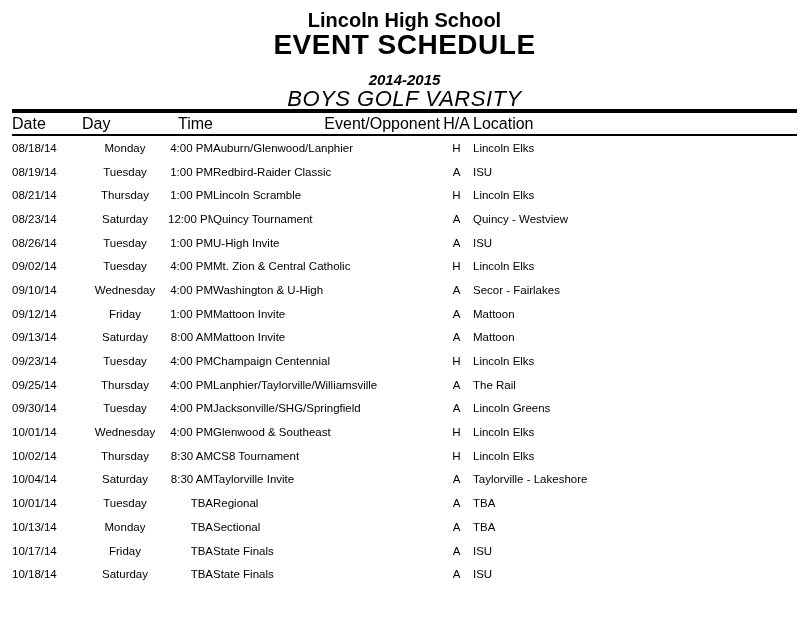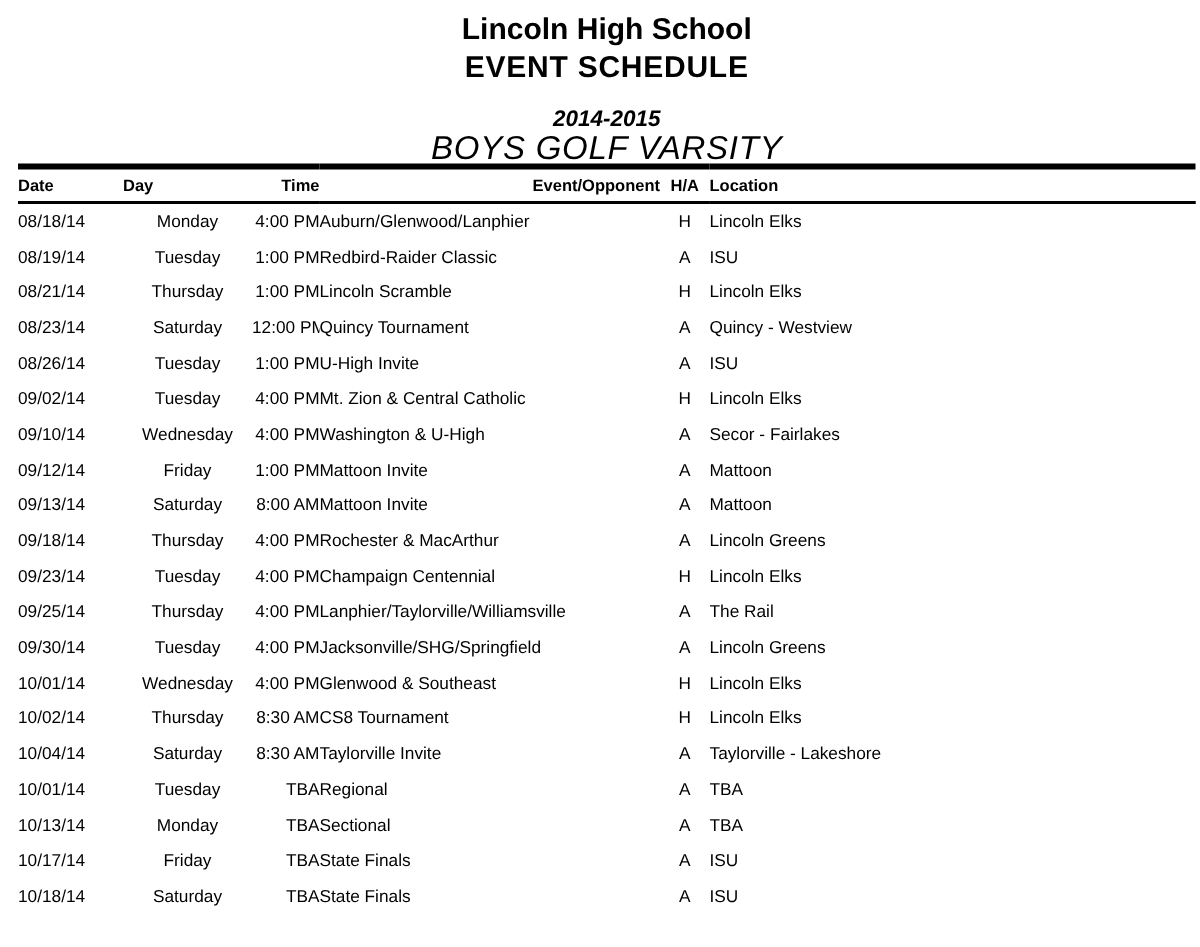--- a/index.html
+++ b/index.html
@@ -21,21 +21,21 @@
   .doc-header {
     text-align: center;
     padding-top: 9px;
   }
   .title-school {
     font-size: 20px;
     font-weight: bold;
     line-height: 23px;
   }
   .title-event {
-    font-size: 20px;
+    font-size: 28px;
     font-weight: bold;
     line-height: 26px;
     letter-spacing: 0.5px;
   }
   .title-season {
     font-size: 15px;
     font-weight: bold;
     font-style: italic;
     margin-top: 14px;
     line-height: 16px;
@@ -54,22 +54,22 @@
   table.schedule th, table.schedule td {
     padding: 0;
     vertical-align: middle;
     white-space: nowrap;
     overflow: hidden;
   }
   thead th {
     border-top: 4px solid #000000;
     border-bottom: 2px solid #000000;
     height: 21px;
-    font-size: 11px;
-    font-weight: bold;
+    font-size: 16px;
+    font-weight: normal;
   }
   tbody td {
     height: 23.7px;
     font-size: 11.5px;
   }
   
   th.c-date      { text-align: left;  padding-left: 13px; }
   td.c-date      { text-align: left;  padding-left: 15px; }
   th.c-day       { text-align: left; }
   td.c-day       { text-align: center; }
@@ -179,28 +179,20 @@
   </tr>
         <tr>
     <td class="c-date">09/13/14</td>
     <td class="c-day">Saturday</td>
     <td class="c-time">8:00 AM</td>
     <td class="c-event">Mattoon Invite</td>
     <td class="c-ha">A</td>
     <td class="c-location">Mattoon</td>
   </tr>
         <tr>
-    <td class="c-date">09/18/14</td>
-    <td class="c-day">Thursday</td>
-    <td class="c-time">4:00 PM</td>
-    <td class="c-event">Rochester &amp; MacArthur</td>
-    <td class="c-ha">A</td>
-    <td class="c-location">Lincoln Greens</td>
-  </tr>
-        <tr>
     <td class="c-date">09/23/14</td>
     <td class="c-day">Tuesday</td>
     <td class="c-time">4:00 PM</td>
     <td class="c-event">Champaign Centennial</td>
     <td class="c-ha">H</td>
     <td class="c-location">Lincoln Elks</td>
   </tr>
         <tr>
     <td class="c-date">09/25/14</td>
     <td class="c-day">Thursday</td>

